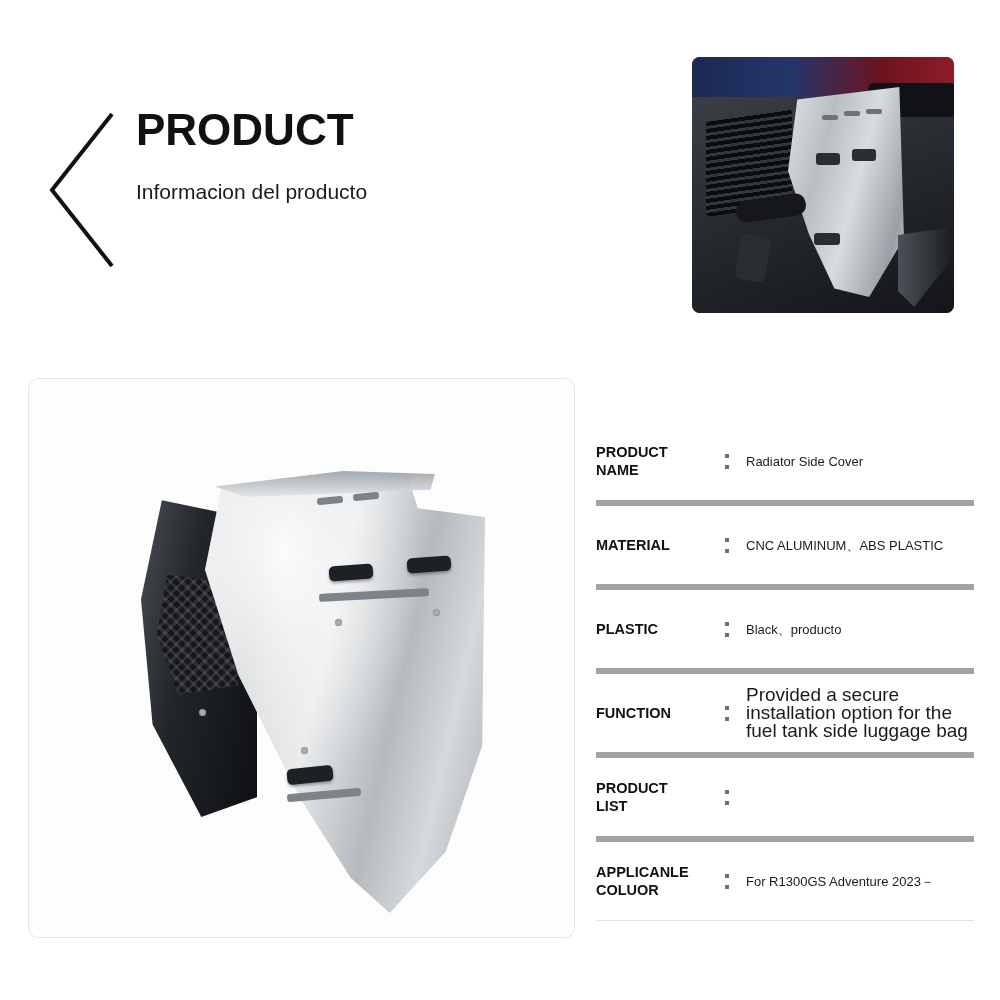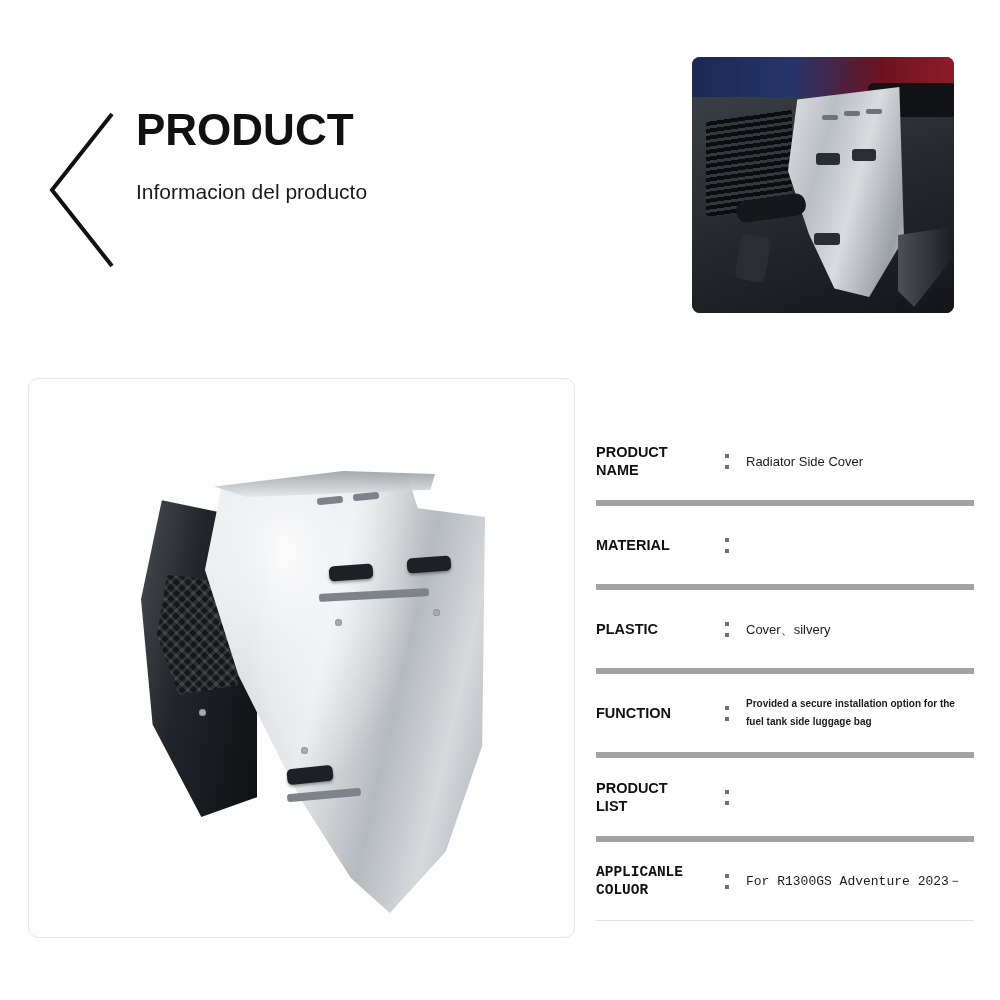--- a/index.html
+++ b/index.html
@@ -164,21 +164,21 @@
     width: 378px;
   }
   .spec-row {
     display: flex;
     align-items: center;
     min-height: 62px;
     border-top: 6px solid #a3a3a3;
     padding: 8px 0;
   }
   .spec-row:first-child { border-top: none; }
-  .spec-row.last { border-bottom: 1px solid #e3e3e3; font-family: Liberation Mono, monospace; }
+  .spec-row.last { border-bottom: 1px solid #e3e3e3; }
   .spec-label {
     width: 118px;
     font-size: 14.5px;
     font-weight: bold;
     color: #111;
     line-height: 18px;
     flex: 0 0 118px;
   }
   .spec-colon {
     flex: 0 0 26px;
@@ -193,21 +193,21 @@
     width: 4px; height: 4px;
     background: #6f6f6f;
   }
   .spec-value {
     flex: 1 1 auto;
     font-size: 13px;
     color: #1b1b1b;
     line-height: 19px;
     padding-left: 6px;
   }
-  .spec-value.small { font-size: 10px; line-height: 18px; font-weight: bold; }
+  .spec-value.small { font-size: 19px; line-height: 18px; }
 </style>
 </head>
 <body>
 
 <div id="page">
 
   <div class="header-chevron">
     <svg width="70" height="160" viewBox="0 0 70 160" fill="none">
       <polyline points="66,4 6,80 66,156" stroke="#111111" stroke-width="4" fill="none"></polyline>
     </svg>
@@ -274,31 +274,32 @@
     </div>
 
     <div class="spec-row">
       <div class="spec-label">
         <div>MATERIAL</div>
       </div>
       <div class="spec-colon">
           <i></i>
           <i></i>
         </div>
+      <div class="spec-value">CNC ALUMINUM、ABS PLASTIC</div>
     </div>
 
     <div class="spec-row">
       <div class="spec-label">
         <div>PLASTIC</div>
       </div>
       <div class="spec-colon">
           <i></i>
           <i></i>
         </div>
-      <div class="spec-value">Cover、silvery</div>
+      <div class="spec-value">Black、producto</div>
     </div>
 
     <div class="spec-row">
       <div class="spec-label">
         <div>FUNCTION</div>
       </div>
       <div class="spec-colon">
           <i></i>
           <i></i>
         </div>

